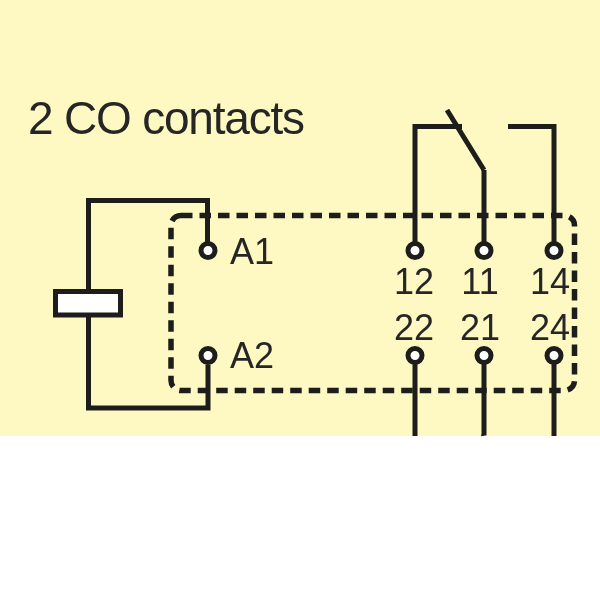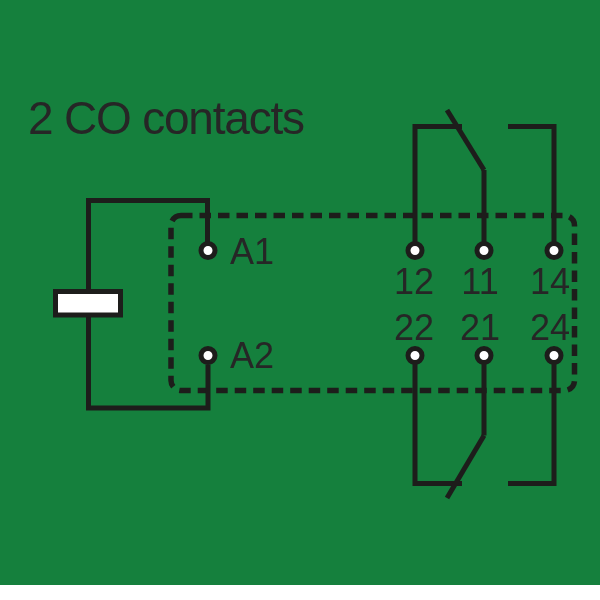--- a/index.html
+++ b/index.html
@@ -3,22 +3,22 @@
 <meta charset="utf-8">
 <style>
   html, body {
     margin: 0;
     padding: 0;
     background: #ffffff;
   }
   .canvas {
     position: relative;
     width: 600px;
-    height: 585px;
-    background: #15803d;
+    height: 436px;
+    background: #fef9c3;
     overflow: hidden;
     font-family: "Liberation Sans", "DejaVu Sans", sans-serif;
   }
   svg { display: block; }
   .trace {
     fill: none;
     stroke: #1d1d1b;
     stroke-width: 5;
     stroke-linecap: butt;
     stroke-linejoin: miter;

